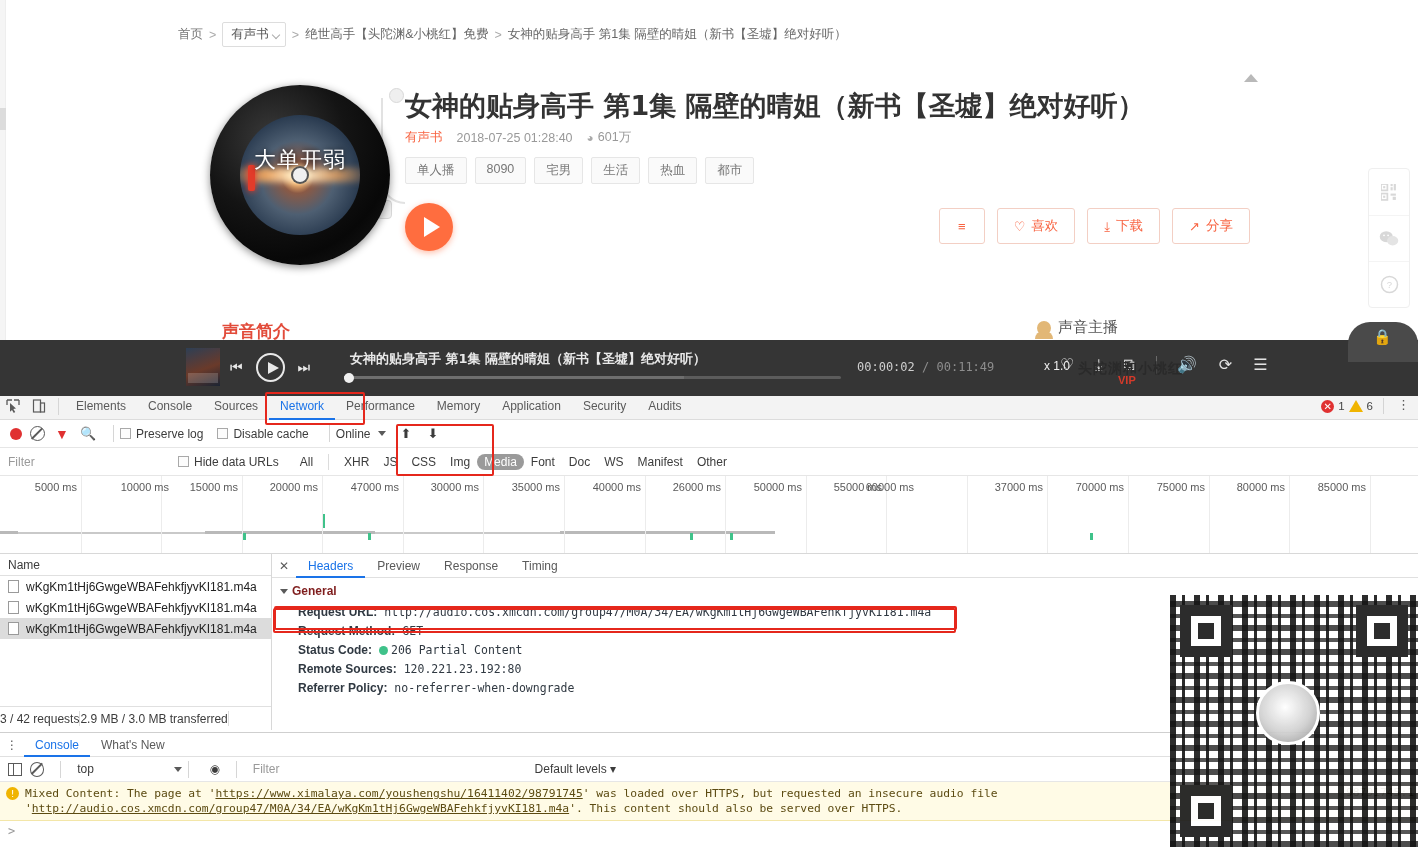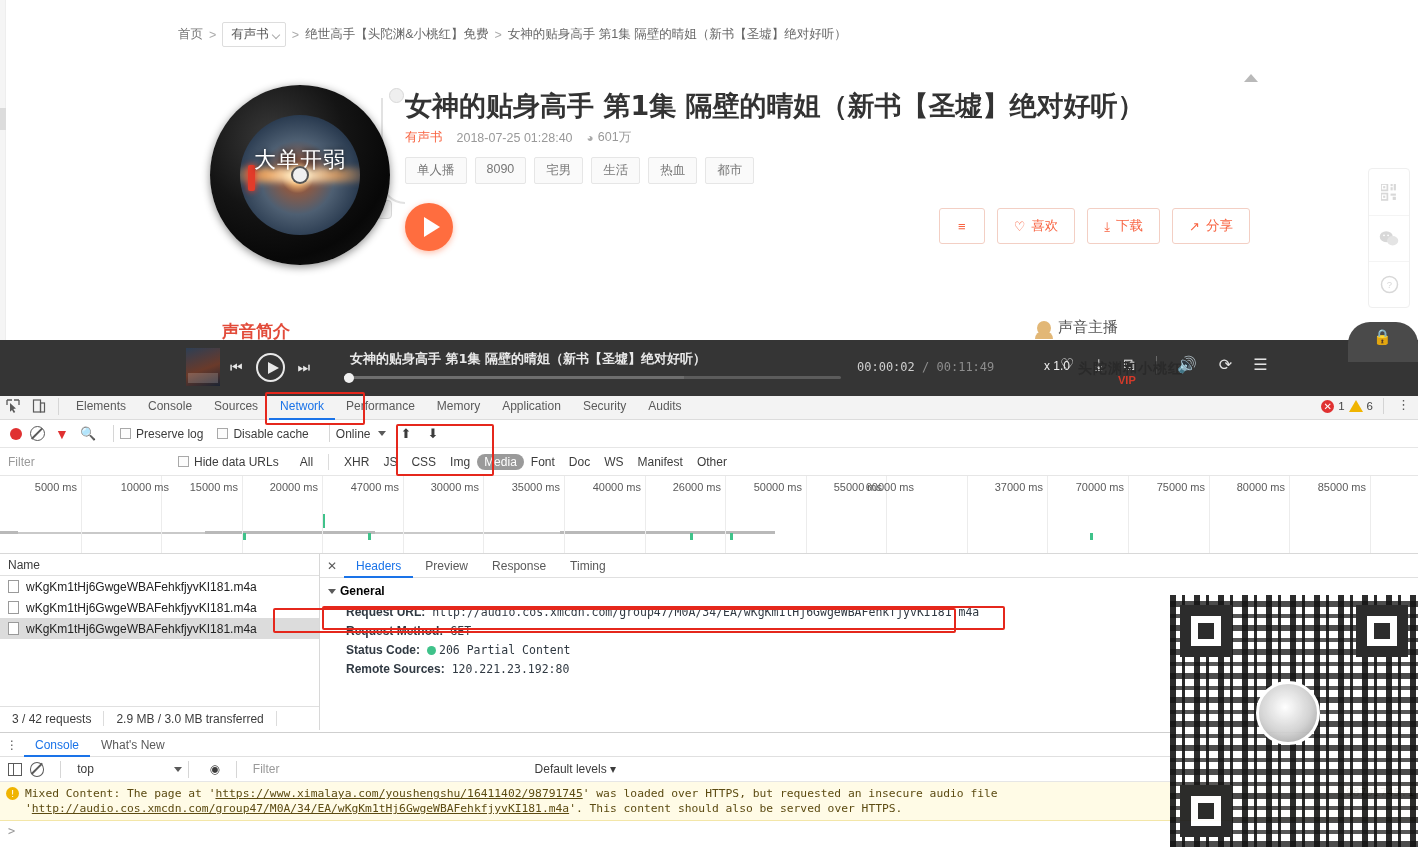--- a/index.html
+++ b/index.html
@@ -146,37 +146,37 @@
   .f-divider { width: 1px; height: 16px; background: #dcdcdc; margin: 0 8px; }
 
   .timeline { position: relative; height: 78px; border-bottom: 1px solid #d8d8d8; background: #fff; overflow: hidden; }
   .tl-tick { position: absolute; top: 0; height: 78px; border-left: 1px solid #ececec; }
   .tl-lbl { position: absolute; top: 5px; font-size: 11px; color: #5a5a5a; transform: translateX(-100%); padding-right: 4px; white-space: nowrap; }
   .tl-base { position: absolute; left: 0; top: 56px; height: 2px; background: #c9c9c9; }
   .tl-bar { position: absolute; height: 3px; background: #b9b9b9; top: 55px; }
   .tl-dot { position: absolute; width: 3px; height: 7px; background: #3fc28a; top: 57px; }
 
   .net-body { position: relative; height: 176px; display: flex; }
-  .net-left { width: 320px; border-right: 1px solid #d8d8d8; display: flex; flex-direction: column; }
+  .net-left { width: 272px; border-right: 1px solid #d8d8d8; display: flex; flex-direction: column; }
   .nl-head { height: 22px; line-height: 22px; padding-left: 8px; border-bottom: 1px solid #e0e0e0; color: #3c3c3c; background: #fff; }
   .nl-rows { flex: 1; overflow: hidden; }
   .nl-row { height: 21px; display: flex; align-items: center; padding-left: 8px; gap: 7px; color: #222; cursor: pointer; white-space: nowrap; }
   .nl-row.sel { background: #dcdcdc; }
   .nl-icon { width: 11px; height: 13px; border: 1px solid #9a9a9a; background: #fff; flex: 0 0 auto; }
   .nl-foot { height: 24px; border-top: 1px solid #e0e0e0; display: flex; align-items: center; color: #3c3c3c; background: #fff; }
-  .nl-foot span { padding: 0 12px; }
+  .nl-foot span { padding: 0 0; }
   .nl-foot .fsep { width: 1px; height: 15px; background: #dcdcdc; padding: 0; }
 
   .net-right { flex: 1; display: flex; flex-direction: column; background: #fff; position: relative; }
   .nr-tabs { height: 24px; display: flex; align-items: center; border-bottom: 1px solid #e0e0e0; gap: 0; }
   .nr-close { width: 24px; text-align: center; color: #5a5a5a; cursor: pointer; }
   .nr-tab { padding: 0 12px; height: 24px; line-height: 24px; color: #5a5a5a; cursor: pointer; }
   .nr-tab.active { color: #1a73e8; box-shadow: inset 0 -2px 0 #1a73e8; }
   .nr-content { padding: 6px 0 0 8px; }
-  .grp-title { font-weight: bold; color: #000000; margin-bottom: 4px; display: flex; align-items: center; gap: 4px; cursor: pointer; }
+  .grp-title { font-weight: bold; color: #7f1d1d; margin-bottom: 4px; display: flex; align-items: center; gap: 4px; cursor: pointer; }
   .grp-caret { width: 0; height: 0; border-left: 4px solid transparent; border-right: 4px solid transparent; border-top: 5px solid #5a5a5a; }
   .hdr-row { padding: 2.5px 0 2.5px 18px; font-family: "DejaVu Sans Mono", monospace; font-size: 11.5px; color: #303942; }
   .hdr-row b { font-family: "Liberation Sans", sans-serif; font-weight: bold; font-size: 12px; }
   .status-dot { display: inline-block; width: 9px; height: 9px; border-radius: 50%; background: #3fc28a; margin-right: 3px; vertical-align: -1px; }
   .hl-url { position: absolute; left: 2px; top: 52px; width: 683px; height: 24px; border: 2.5px solid #e5271c; border-radius: 2px; pointer-events: none; }
 
   
   .drawer { position: absolute; left: 0; bottom: 0; width: 1418px; height: 115px; border-top: 1px solid #cfcfcf; background: #fff; }
   .dw-tabs { height: 24px; display: flex; align-items: center; border-bottom: 1px solid #e0e0e0; background: #fff; }
   .dw-kebab { width: 24px; text-align: center; color: #5a5a5a; font-size: 12px; cursor: pointer; }
@@ -527,20 +527,24 @@
             <span>GET</span>
           </div>
           <div class="hdr-row">
             <b>Status Code:</b>
             <span class="status-dot"></span><span>206 Partial Content</span>
           </div>
           <div class="hdr-row">
             <b>Remote Sources:</b>
             <span>120.221.23.192:80</span>
           </div>
+          <div class="hdr-row">
+            <b>Referrer Policy:</b>
+            <span>no-referrer-when-downgrade</span>
+          </div>
         </div>
         <div class="hl-url"></div>
       </div>
     </div>
 
     <div class="drawer">
       <div class="dw-tabs">
         <span class="dw-kebab">⋮</span>
         <span class="dw-tab active">Console</span>
         <span class="dw-tab">What's New</span>

